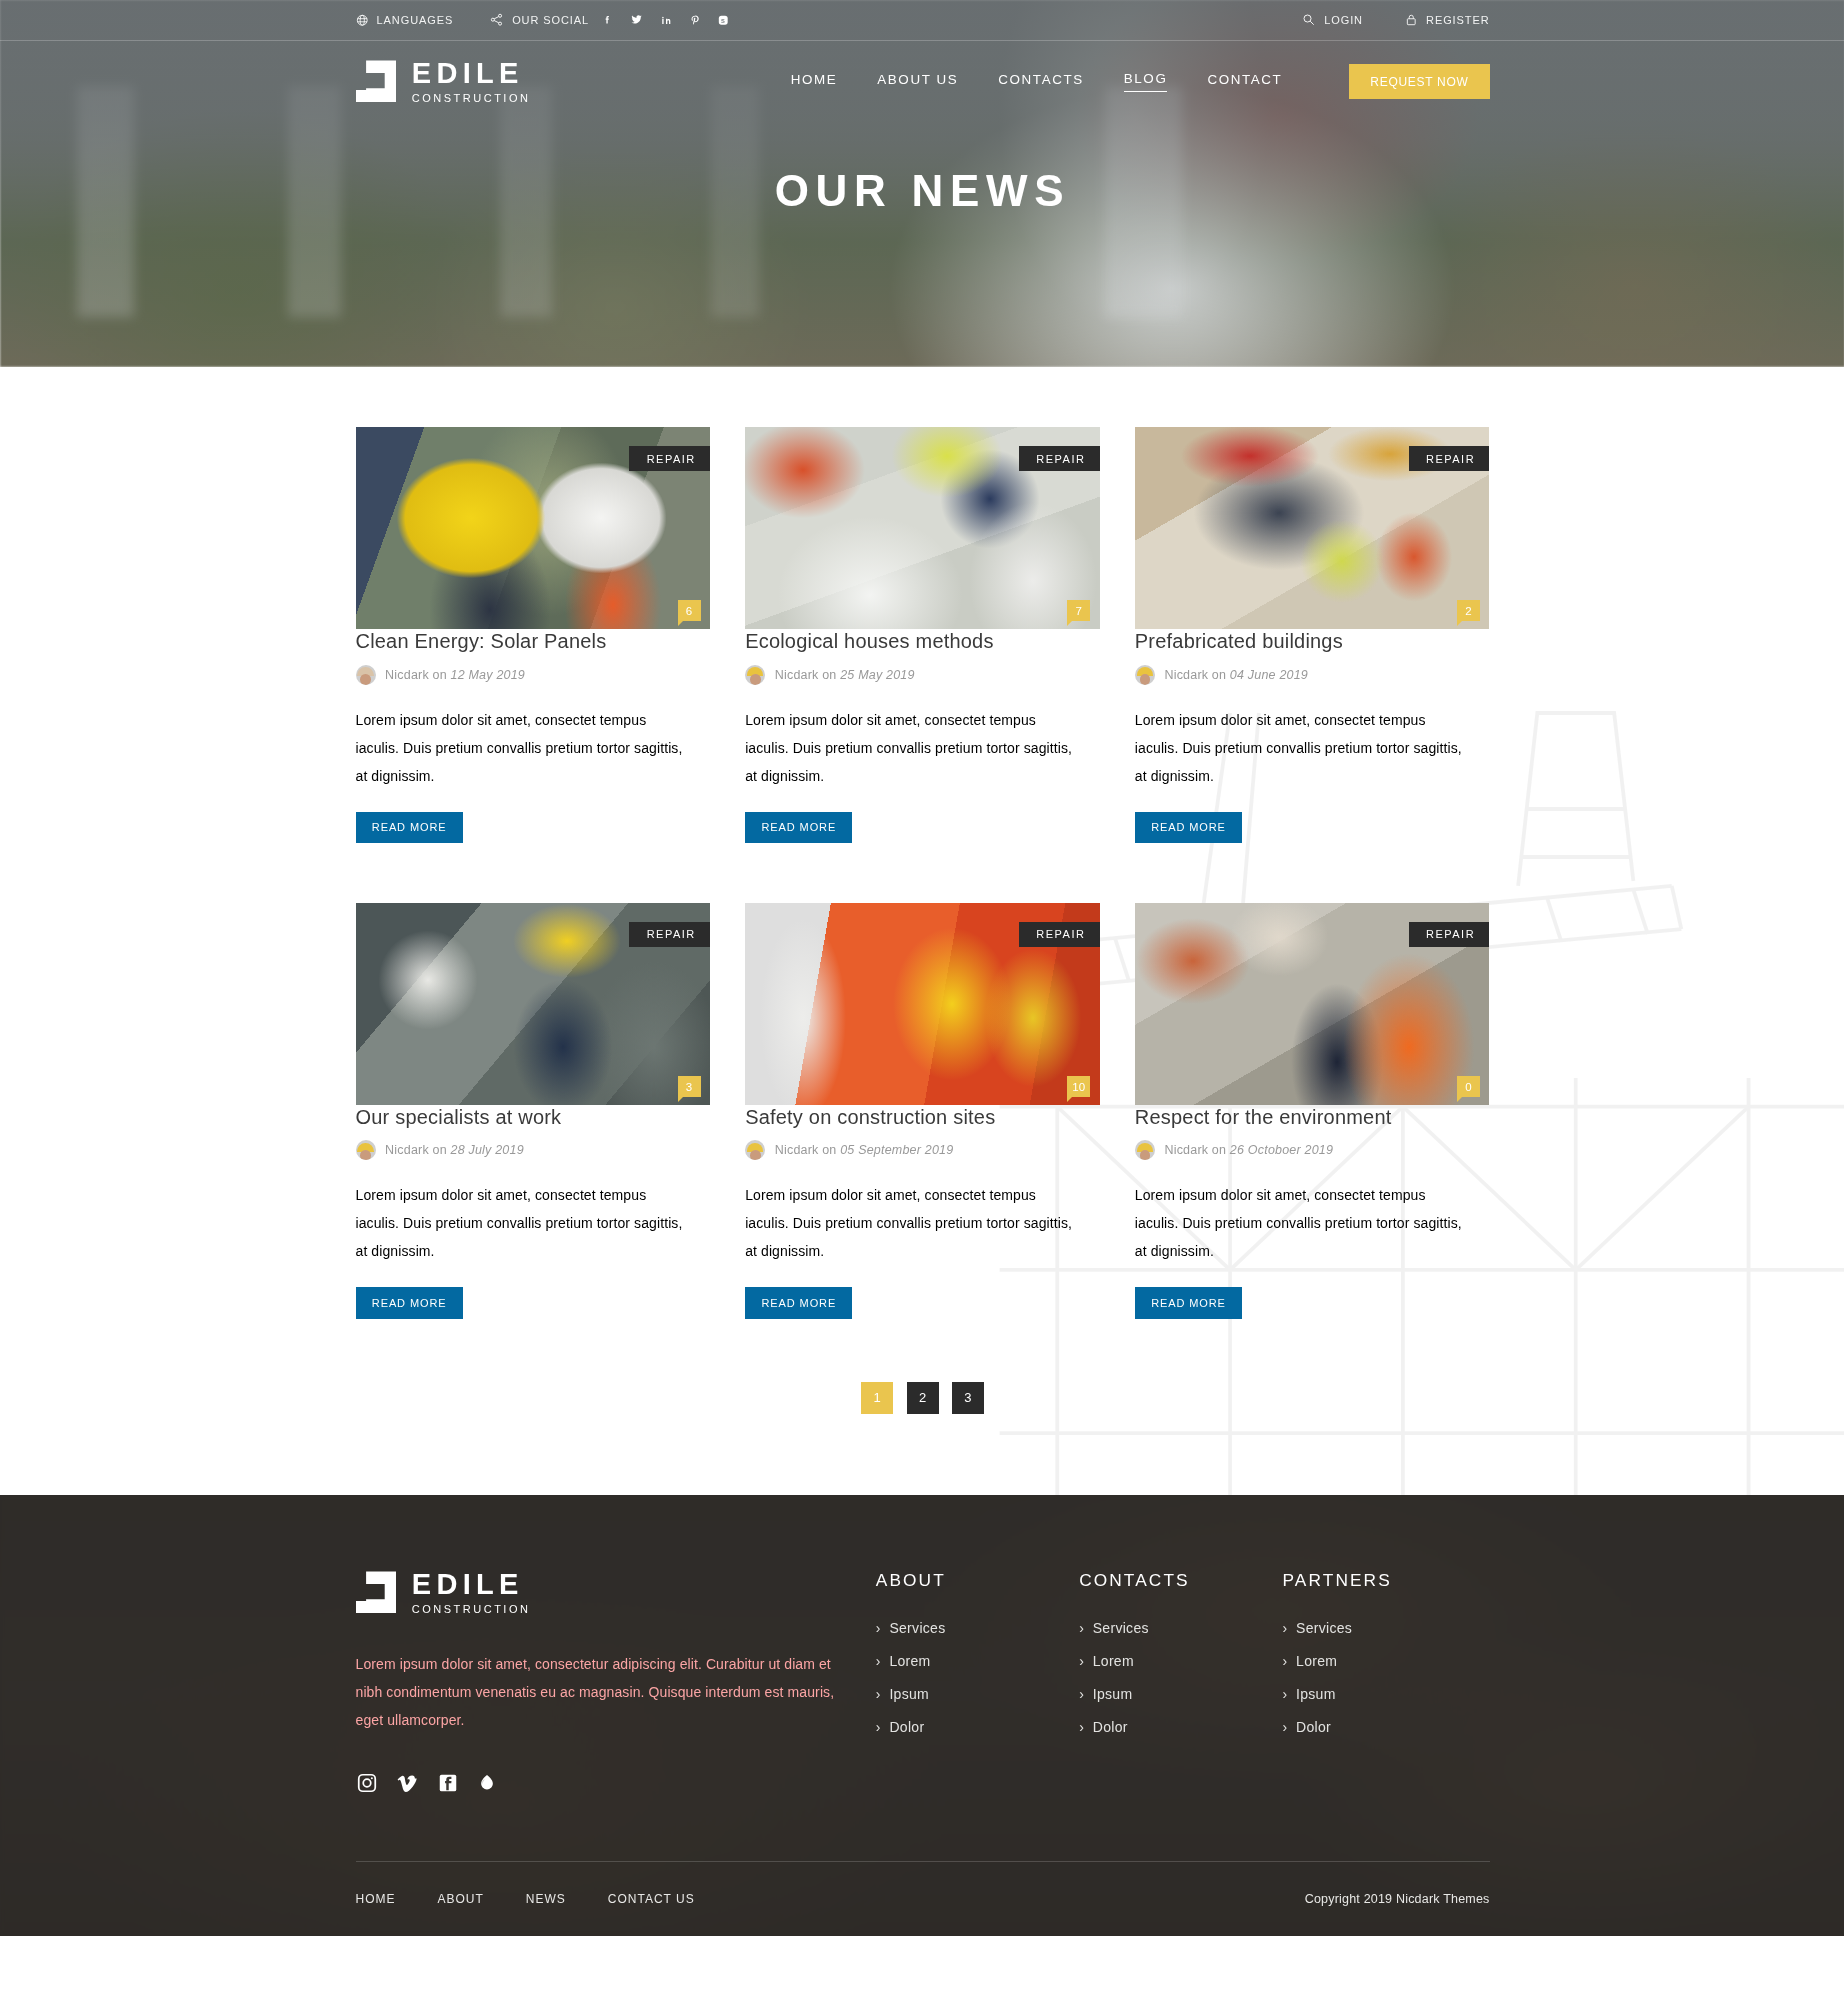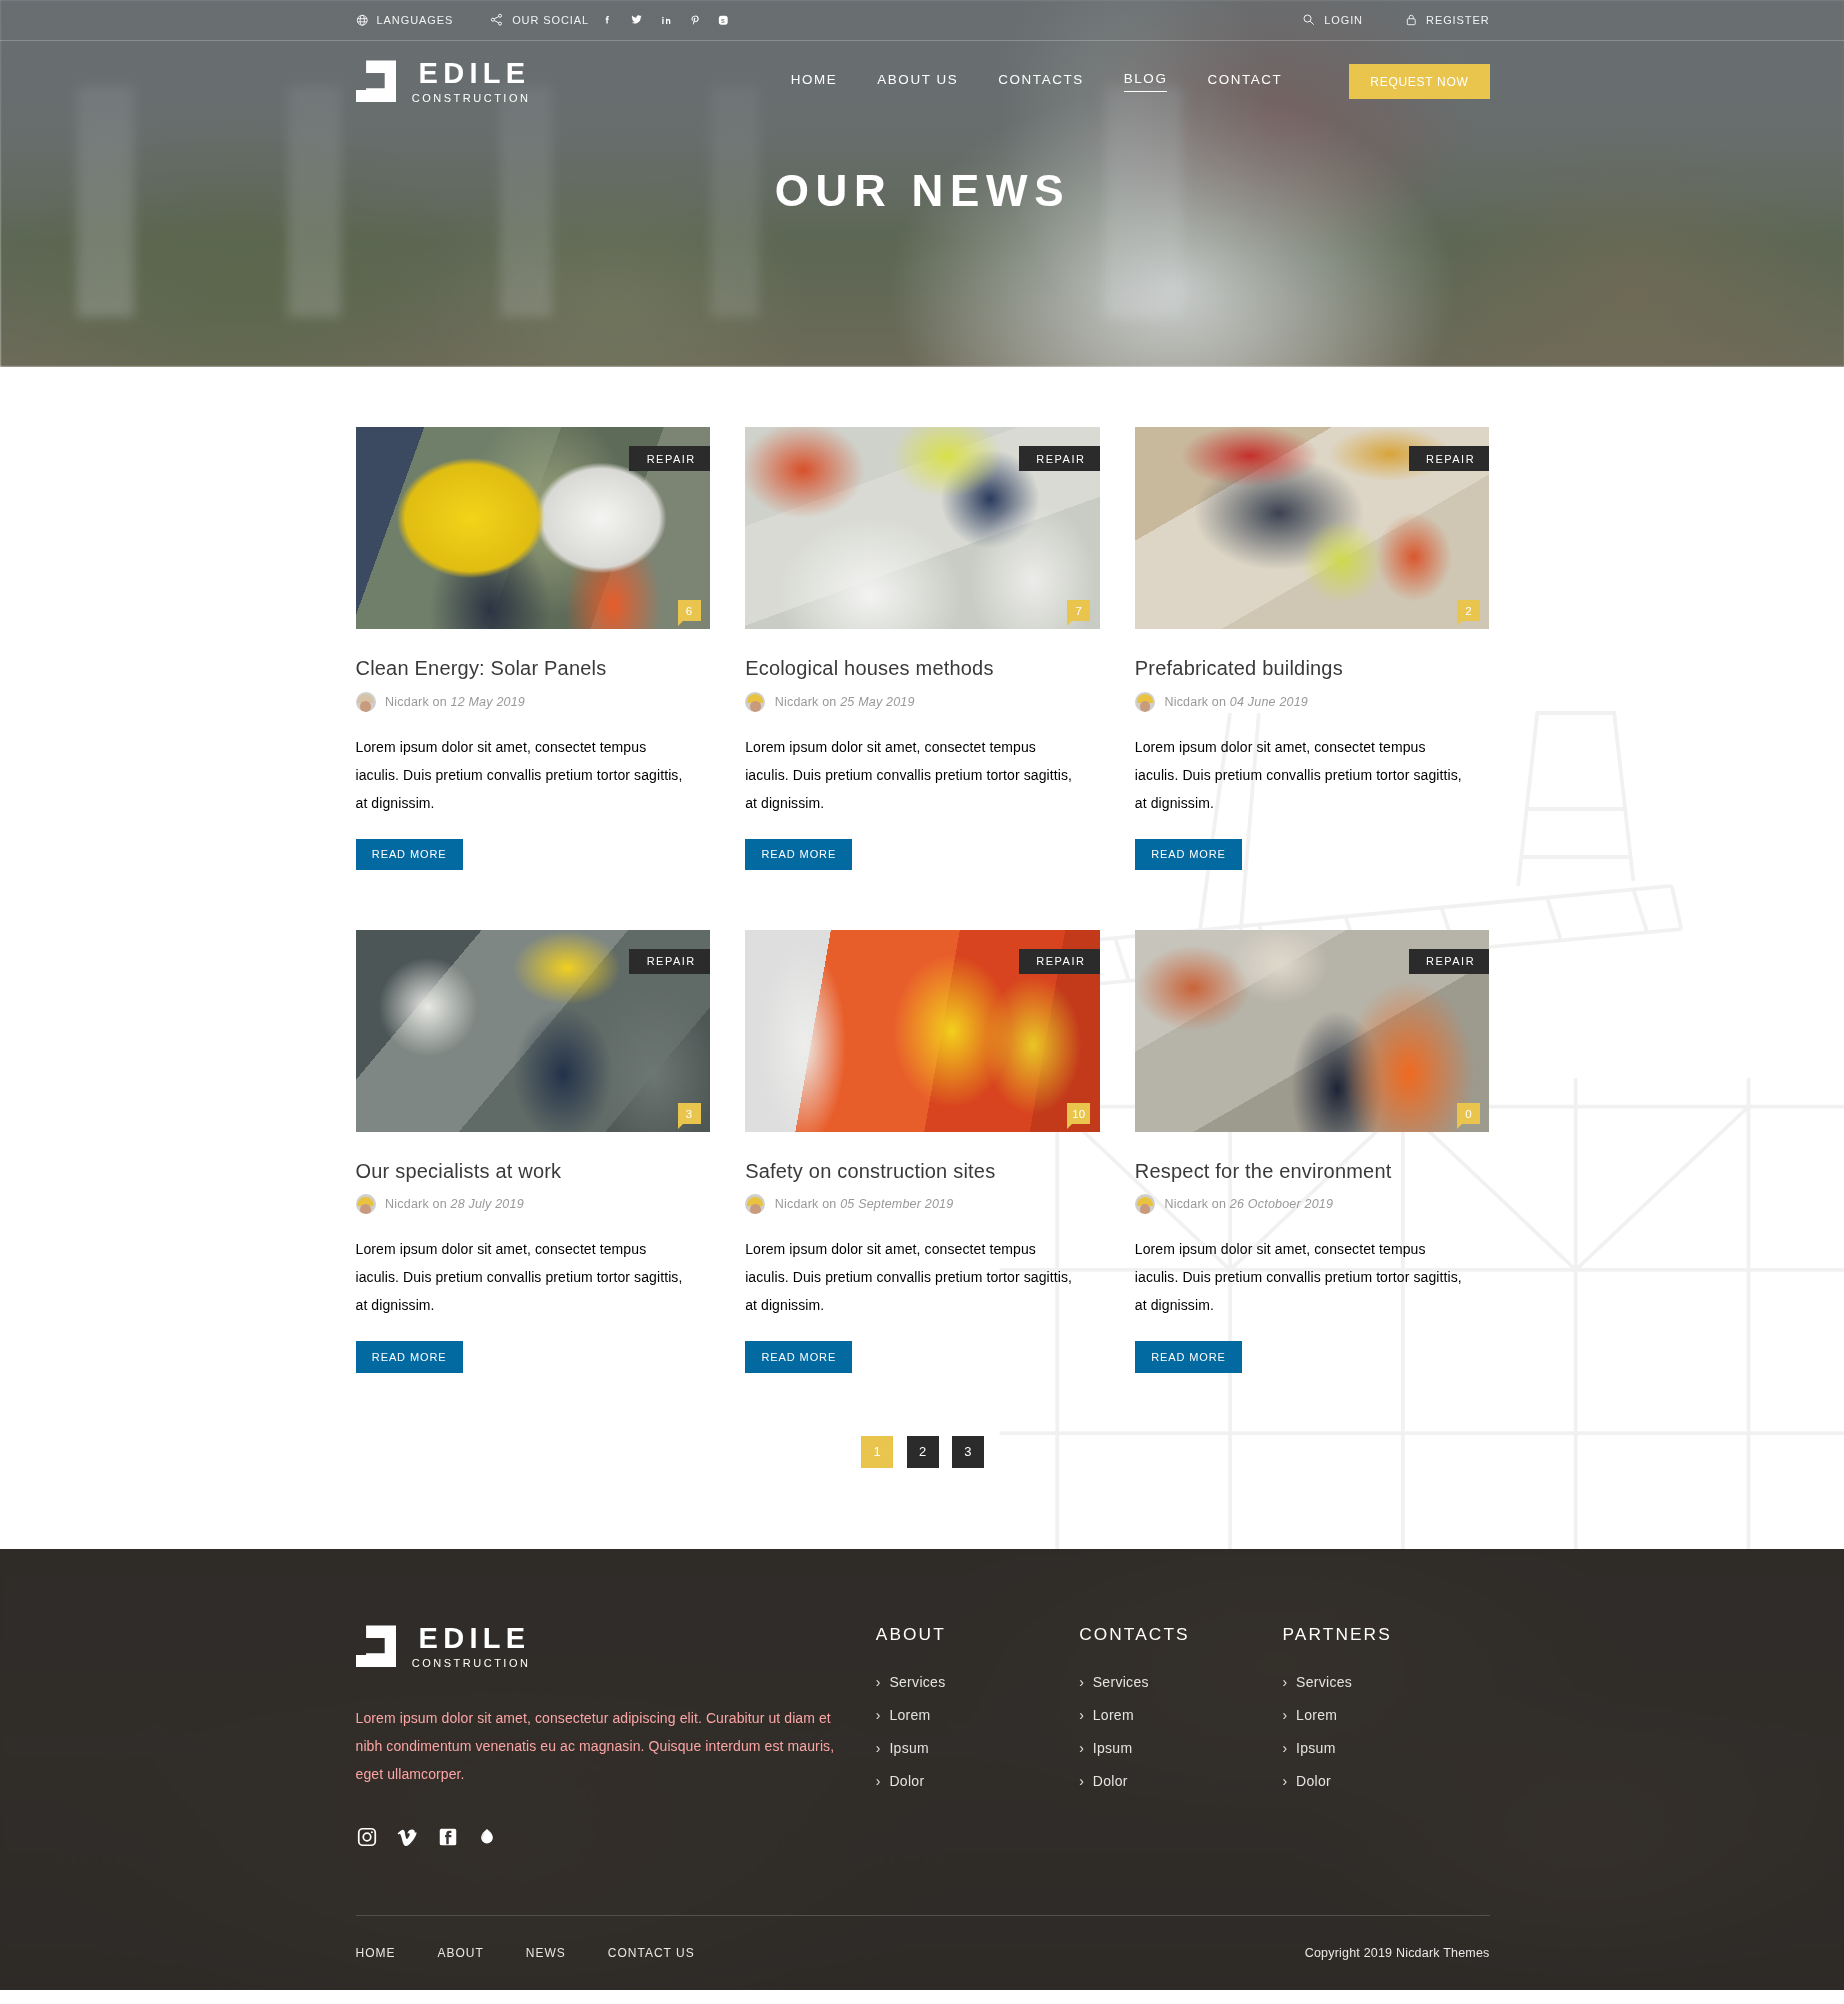--- a/index.html
+++ b/index.html
@@ -80,21 +80,21 @@
   .logo-mark { position: relative; width: 40px; height: 42px; }
   .logo-mark .big {
     position: absolute; left: 10.6px; top: 0; width: 30px; height: 42px;
     background: #ffffff;
     clip-path: polygon(0 0, 100% 0, 100% 100%, 0 100%, 0 66%, 62% 66%, 62% 30%, 0 30%);
   }
   .logo-mark .sq {
     position: absolute; left: 0; bottom: 0; width: 11.5px; height: 12.5px; background: #ffffff;
   }
   .logo-text { display: flex; flex-direction: column; line-height: 1; }
-  .logo-title { color: #fff; font-size: 29px; font-weight: 700; letter-spacing: 5.3px; text-align: right; }
+  .logo-title { color: #fff; font-size: 29px; font-weight: 700; letter-spacing: 5.3px; }
   .logo-sub { color: #fff; font-size: 11px; font-weight: 400; letter-spacing: 2.5px; margin-top: 5.8px; }
   .nav-links { display: flex; align-items: center; gap: 40px; }
   .nav-link {
     color: #ffffff; font-size: 13.4px; letter-spacing: 1.6px; font-weight: 400;
     cursor: pointer; padding-bottom: 4.8px; white-space: nowrap;
   }
   .nav-link.active { border-bottom: 1.9px solid #ffffff; }
   .cta-btn {
     background: #eac54e; color: #ffffff; border: none;
     font-family: inherit; font-size: 12px; letter-spacing: 0.7px; font-weight: 400;
@@ -140,21 +140,21 @@
     background: #eac54e; color: #ffffff;
     font-size: 11.5px; min-width: 23px; height: 21px;
     display: flex; align-items: center; justify-content: center;
     padding: 0 4.8px;
   }
   .count::after {
     content: ""; position: absolute; left: 0; top: 21px;
     border-left: 5.8px solid #eac54e; border-bottom: 5.8px solid transparent;
   }
   .card-title {
-    margin-top: 27px; color: #3a3a3a;
+    color: #3a3a3a;
     font-size: 20px; font-weight: 400; letter-spacing: 0.2px; line-height: 1.25;
     cursor: pointer;
   }
   .meta { display: flex; align-items: center; gap: 9.6px; margin-top: 10.6px; }
   .avatar {
     width: 20px; height: 20px; border-radius: 50%; flex: 0 0 20px; overflow: hidden;
     background: #cfcfcf; position: relative;
   }
   .avatar .hat { position: absolute; left: 1.9px; top: 2.9px; width: 16.3px; height: 8.6px; border-radius: 8.6px 8.6px 0 0; background: #e9c33f; }
   .avatar .face { position: absolute; left: 4.8px; top: 9.6px; width: 10.6px; height: 10.6px; border-radius: 50%; background: #c99b7d; }

